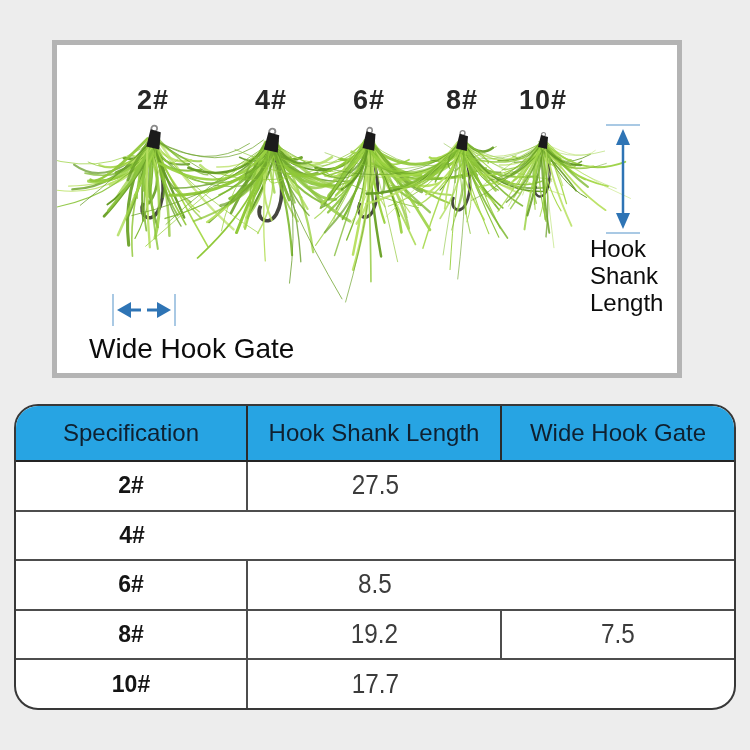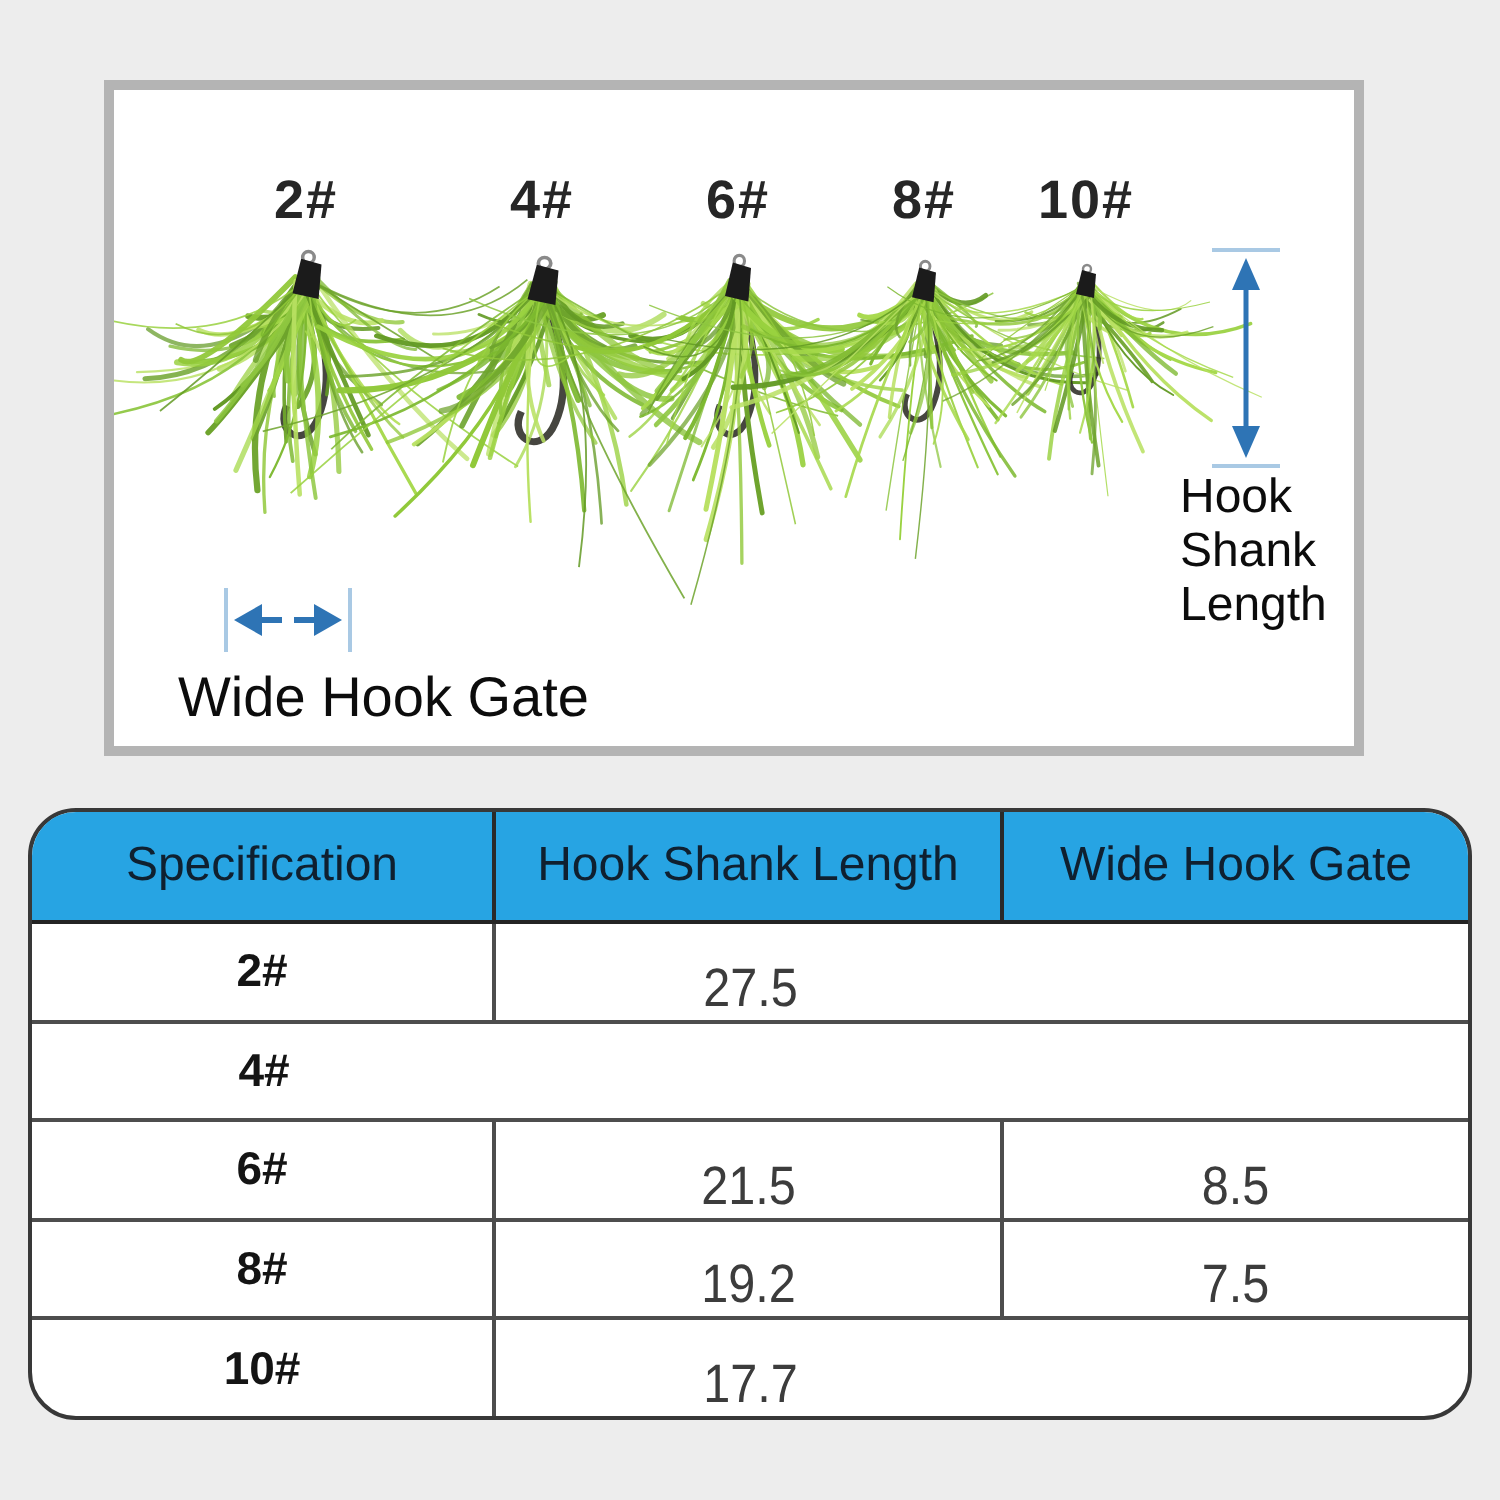--- a/index.html
+++ b/index.html
@@ -45,21 +45,21 @@
   .th:not(:last-child){border-right:2px solid #2a2a2a;}
   .trow{
     flex:1;display:grid;grid-template-columns:232fr 254fr 232fr;
   }
   .trow:not(:last-child){border-bottom:2px solid #4d4d4d;}
   .td{
     display:flex;align-items:center;justify-content:center;
   }
   .td:not(:last-child){border-right:2px solid #4d4d4d;}
   .td-spec{font-size:23px;font-weight:bold;color:#141414;}
-  .td-num{font-size:27px;font-weight:300;color:#3c3c3c;align-items:flex-end;}
+  .td-num{font-size:27px;font-weight:300;color:#3c3c3c;}
   .td-num span{display:inline-block;transform:scaleX(.9);}
 </style>
 </head>
 <body>
 
 <div class="page">
 
   <div class="photo-box">
 
     <div class="size-label" style="left:51px">2#</div>
@@ -486,23 +486,20 @@
       <div class="td td-num">
           <span>27.5</span>
         </div>
     </div>
     <div class="trow">
       <div class="td td-spec">4#</div>
     </div>
     <div class="trow">
       <div class="td td-spec">6#</div>
       <div class="td td-num">
-          <span>21.5</span>
-        </div>
-      <div class="td td-num">
           <span>8.5</span>
         </div>
     </div>
     <div class="trow">
       <div class="td td-spec">8#</div>
       <div class="td td-num">
           <span>19.2</span>
         </div>
       <div class="td td-num">
           <span>7.5</span>

